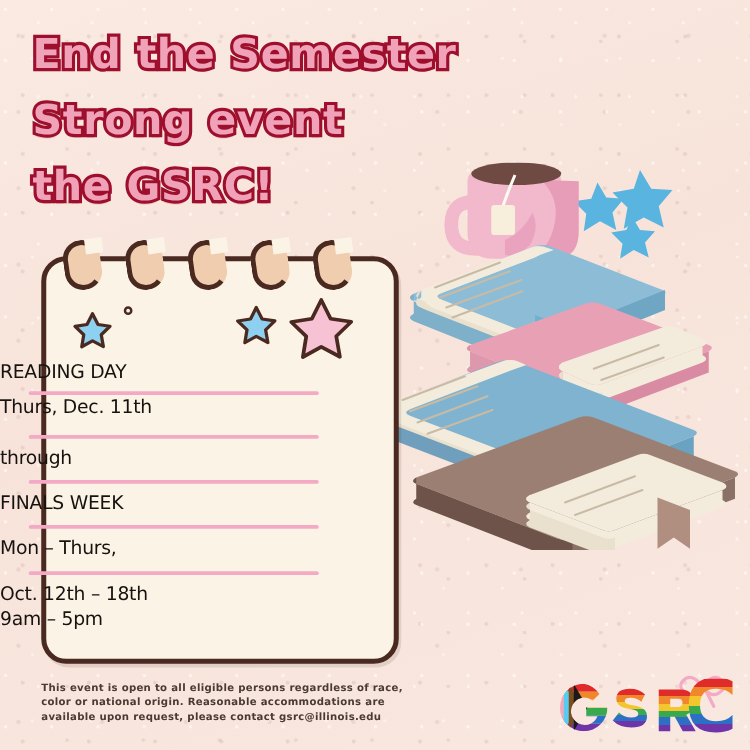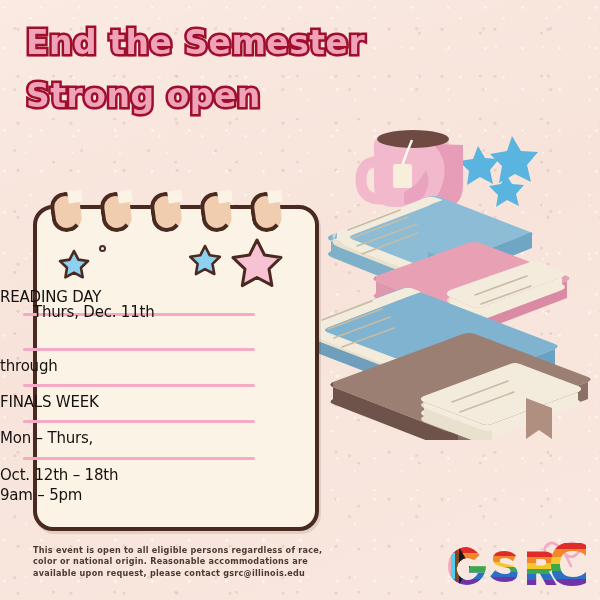--- a/index.html
+++ b/index.html
@@ -103,21 +103,22 @@
   
   #logo{position:absolute;left:443px;top:543px;width:145px;height:46px;}
 </style>
 </head>
 <body>
 
 <div id="poster">
 
   <div class="title">
     <span class="ln">End the Semester</span>
-    <span class="ln">Strong open</span>
+    <span class="ln">Strong event</span>
+    <span class="ln">the GSRC!</span>
   </div>
 
   <div id="art">
     <svg width="300" height="310" viewBox="0 0 300 310">
 
       <g>
         <path d="M212 6 l9 15 17 1 -11 13 4 17 -16 -8 -16 9 3 -17 -12 -12 17 -3 z" fill="#5ab4e0"></path>
       </g>
       <g>
         <path d="M178 16 l7 12 14 1 -9 11 3 14 -13 -7 -13 8 2 -14 -10 -10 14 -2 z" fill="#5ab4e0"></path>
@@ -233,21 +234,21 @@
   <div class="star" style="left:226px;top:237px;">
     <svg width="60" height="58" viewBox="0 0 60 58">
       <path d="M31 3 l7.5 15 16.5 2.4 -12 11.6 2.9 16.4 -14.9 -7.9 -14.7 8.1 2.7 -16.5 -12 -11.5 16.5 -2.6 z" fill="#f7c3d4" stroke="#4a2a20" stroke-width="3" stroke-linejoin="round"></path>
     </svg>
   </div>
 
   <div>
     <div class="np-text" style="top:288px;">READING DAY</div>
     <div class="np-line" style="top:313px;"></div>
 
-    <div class="np-text" style="top:303px;padding-left:33px;">Thurs, Dec. 11th</div>
+    <div class="np-text" style="top:316px;">Thurs, Dec. 11th</div>
     <div class="np-line" style="top:348px;"></div>
 
     <div class="np-text" style="top:357px;">through</div>
     <div class="np-line" style="top:384px;"></div>
 
     <div class="np-text" style="top:393px;">FINALS WEEK</div>
     <div class="np-line" style="top:420px;"></div>
 
     <div class="np-text" style="top:429px;">Mon – Thurs,</div>
     <div class="np-line" style="top:457px;"></div>

